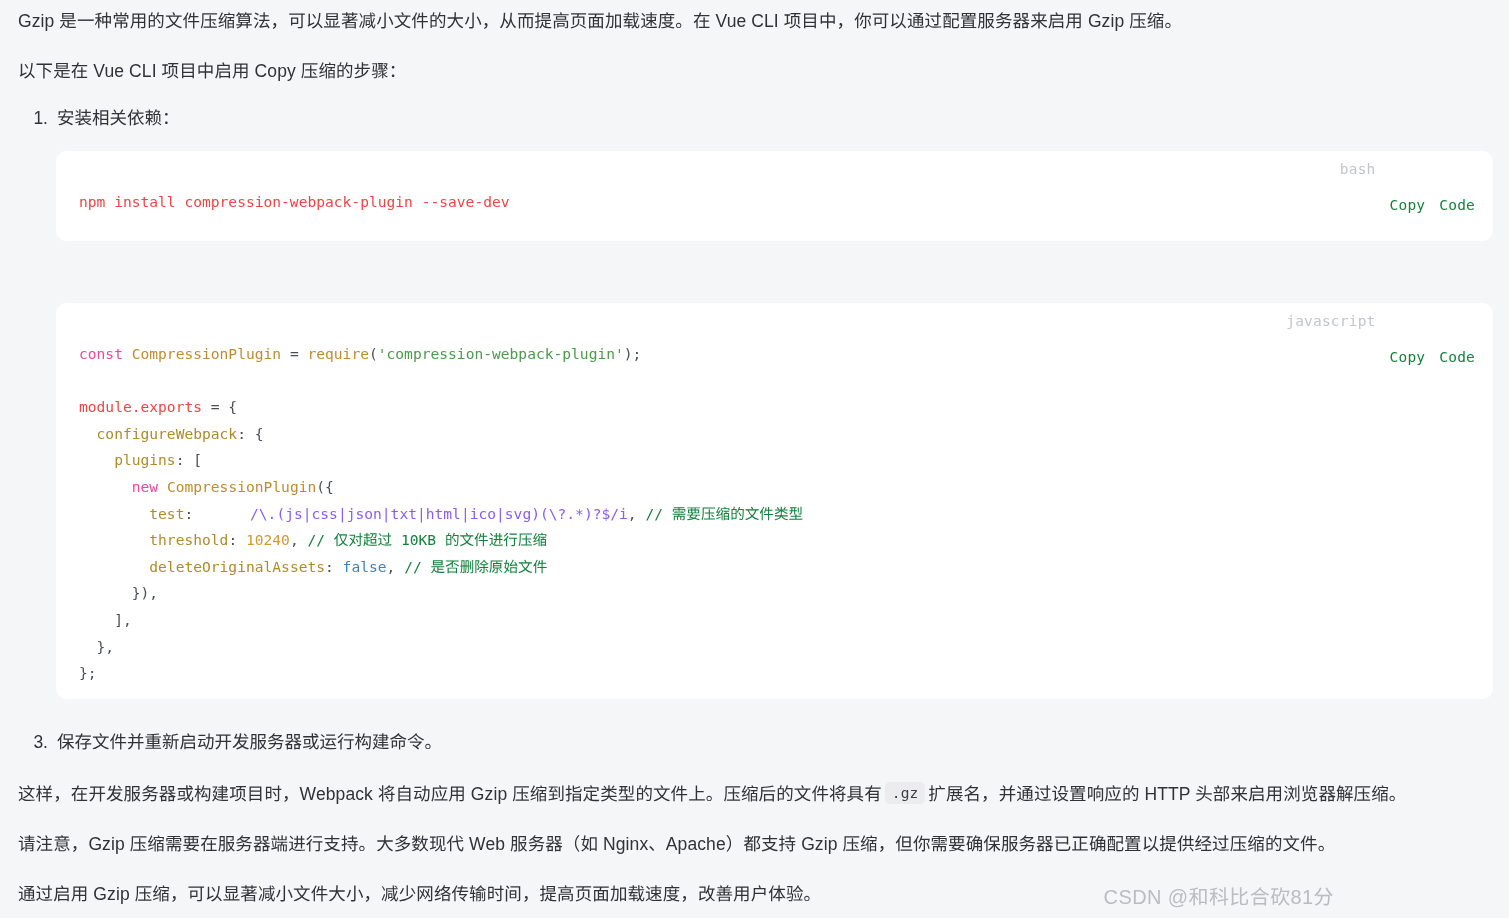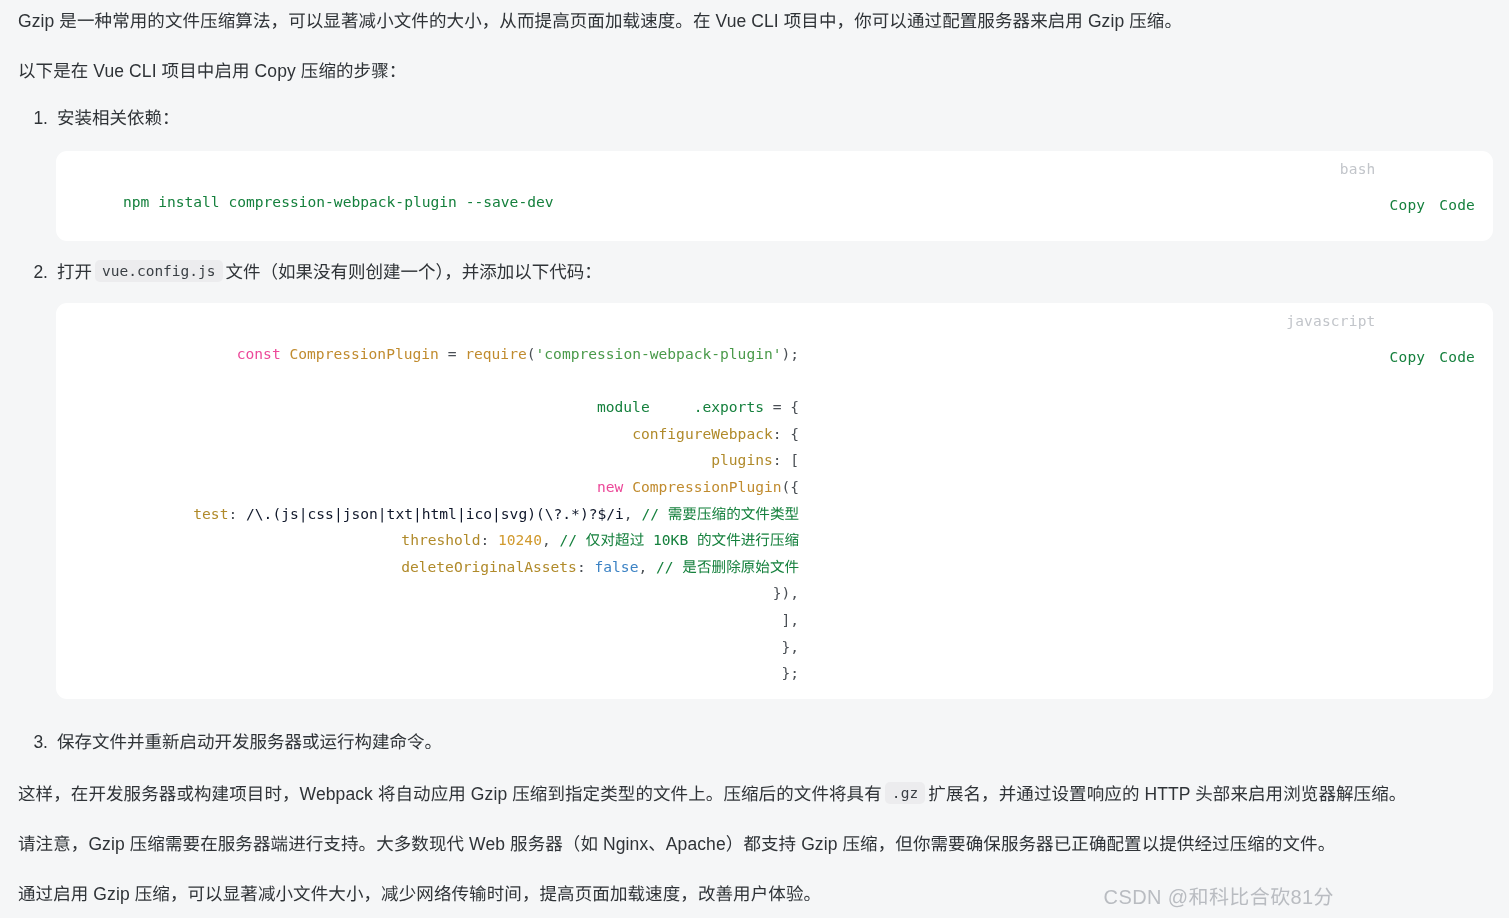--- a/index.html
+++ b/index.html
@@ -73,21 +73,20 @@
     vertical-align: 2px;
   }
 
   
   .code-block {
     position: absolute;
     background: #ffffff;
     border-radius: 11px;
     box-sizing: border-box;
     overflow: hidden;
-    text-align: right;
   }
   .cb-1 { left: 56px; top: 151px; width: 1437px; height: 90px; }
   .cb-2 { left: 56px; top: 303px; width: 1437px; height: 396px; }
 
   .code-head {
     position: absolute;
     right: 18px;
     top: 10px;
     display: flex;
     gap: 14px;
@@ -108,24 +107,24 @@
   }
   .cb-1 .code-body { position: absolute; left: 23px; top: 38px; }
   .cb-2 .code-body { position: absolute; left: 23px; top: 38px; }
 
   
   .tok-kw      { color: #ec4899; }
   .tok-fn      { color: #c08b2e; }
   .tok-cls     { color: #c08b2e; }
   .tok-key     { color: #b08a2a; }
   .tok-str     { color: #4a9a4a; }
-  .tok-regex   { color: #0f172a; }
+  .tok-regex   { color: #8b5cf6; margin-left: 48px; }
   .tok-num     { color: #d19a2e; }
   .tok-bool    { color: #3b82c4; }
-  .tok-plain   { color: #15803d; margin-left: 44px; }
+  .tok-plain   { color: #ef4444; }
   .tok-punct   { color: #4a4f55; }
   .tok-comment { color: #15803d; }
 
   
   .watermark {
     position: absolute;
     right: 16px;
     bottom: 8px;
     font-size: 20px;
     color: #b9bcc1;
@@ -149,23 +148,20 @@
 
   <div class="code-block cb-1">
     <div class="code-head">
       <span class="lang">bash</span>
       <span class="act">Copy</span>
       <span class="act">Code</span>
     </div>
     <div class="code-body"><span class="tok-plain">npm install compression-webpack-plugin --save-dev</span></div>
   </div>
 
-  <div class="li li-2">
-    <span class="li-num">2.</span><span>打开</span><span class="inline-code">vue.config.js</span><span>文件（如果没有则创建一个），并添加以下代码：</span>
-  </div>
 
   <div class="code-block cb-2">
     <div class="code-head">
       <span class="lang">javascript</span>
       <span class="act">Copy</span>
       <span class="act">Code</span>
     </div>
     <div class="code-body" id="js-code"><div><span class="tok-kw">const </span><span class="tok-cls">CompressionPlugin </span><span class="tok-punct">= </span><span class="tok-fn">require</span><span class="tok-punct">(</span><span class="tok-str">'compression-webpack-plugin'</span><span class="tok-punct">);</span></div><div>&nbsp;</div><div><span class="tok-plain">module</span><span class="tok-plain">.exports </span><span class="tok-punct">= {</span></div><div><span class="tok-plain">  </span><span class="tok-key">configureWebpack</span><span class="tok-punct">: {</span></div><div><span class="tok-plain">    </span><span class="tok-key">plugins</span><span class="tok-punct">: [</span></div><div><span class="tok-plain">      </span><span class="tok-kw">new </span><span class="tok-cls">CompressionPlugin</span><span class="tok-punct">({</span></div><div><span class="tok-plain">        </span><span class="tok-key">test</span><span class="tok-punct">: </span><span class="tok-regex">/\.(js|css|json|txt|html|ico|svg)(\?.*)?$/i</span><span class="tok-punct">, </span><span class="tok-comment">// 需要压缩的文件类型</span></div><div><span class="tok-plain">        </span><span class="tok-key">threshold</span><span class="tok-punct">: </span><span class="tok-num">10240</span><span class="tok-punct">, </span><span class="tok-comment">// 仅对超过 10KB 的文件进行压缩</span></div><div><span class="tok-plain">        </span><span class="tok-key">deleteOriginalAssets</span><span class="tok-punct">: </span><span class="tok-bool">false</span><span class="tok-punct">, </span><span class="tok-comment">// 是否删除原始文件</span></div><div><span class="tok-punct">      }),</span></div><div><span class="tok-punct">    ],</span></div><div><span class="tok-punct">  },</span></div><div><span class="tok-punct">};</span></div></div>
   </div>
 

